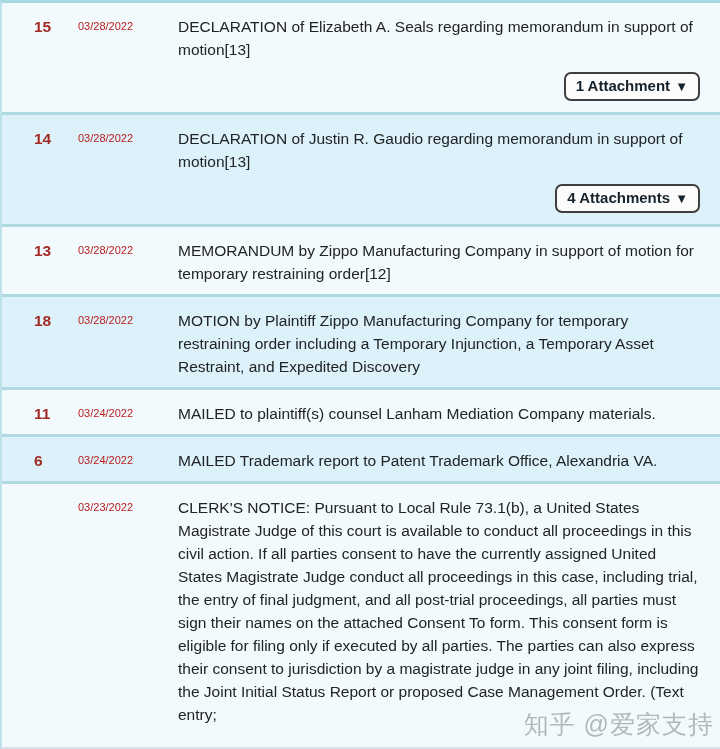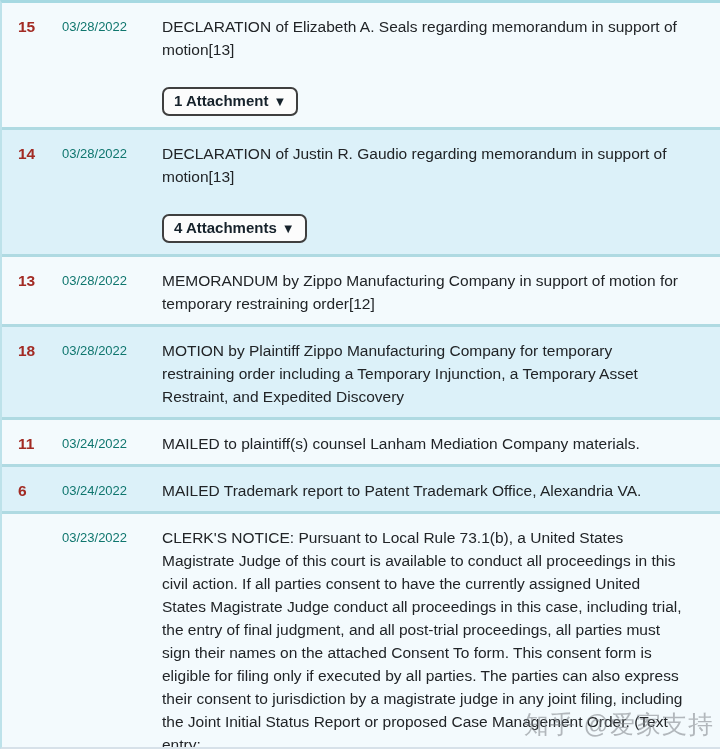--- a/index.html
+++ b/index.html
@@ -16,54 +16,54 @@
     border-top: 3px solid #a6d9e2;
     border-left: 2px solid #bde2ea;
     border-bottom: 2px solid #d7e1e9;
     background: #f3fafd;
     overflow: hidden;
   }
   .row {
     display: flex;
     align-items: flex-start;
     background: #f3fafd;
-    padding: 12px 0 9px 0;
+    padding: 12px 0 9px 16px;
   }
   .row + .row { border-top: 3px solid #afdae2; }
   .row.shaded { background: #dcf1f9; }
   .cell-num {
     width: 44px;
     padding-left: 16px;
     box-sizing: content-box;
     font-size: 15.5px;
     font-weight: bold;
     color: #a22b24;
     line-height: 23px;
     flex: 0 0 auto;
     cursor: pointer;
   }
   .cell-date {
     width: 100px;
     flex: 0 0 auto;
-    font-size: 13px;
-    color: #0f766e;
+    font-size: 11px;
+    color: #b91c1c;
     line-height: 23px;
   }
   .cell-desc {
     flex: 1 1 auto;
     max-width: 522px;
     font-size: 15.5px;
     color: #212427;
     line-height: 23px;
     padding-right: 16px;
   }
   .attach-line {
     display: flex;
-    justify-content: flex-start;
-    margin-top: 26px;
+    justify-content: flex-end;
+    margin-top: 11px;
     margin-bottom: 2px;
   }
   .attach-btn {
     font-family: "Liberation Sans", "DejaVu Sans", sans-serif;
     font-size: 15px;
     font-weight: bold;
     color: #16222b;
     background: #fcfcfc;
     border: 2px solid #3f3f3f;
     border-radius: 7px;

